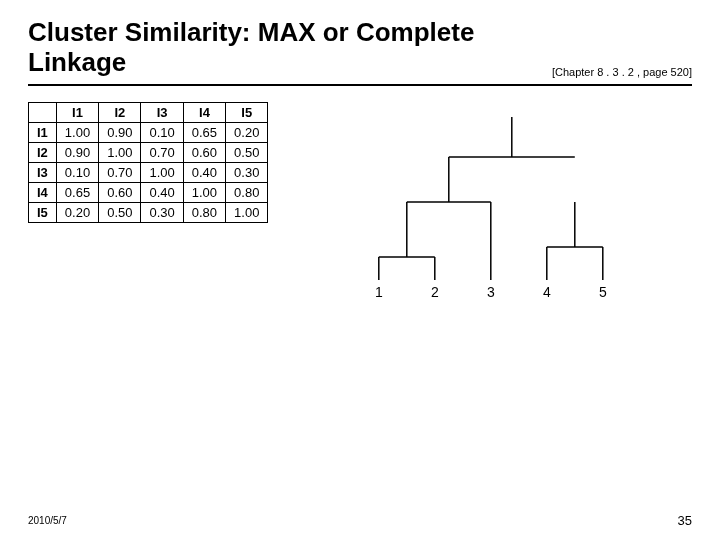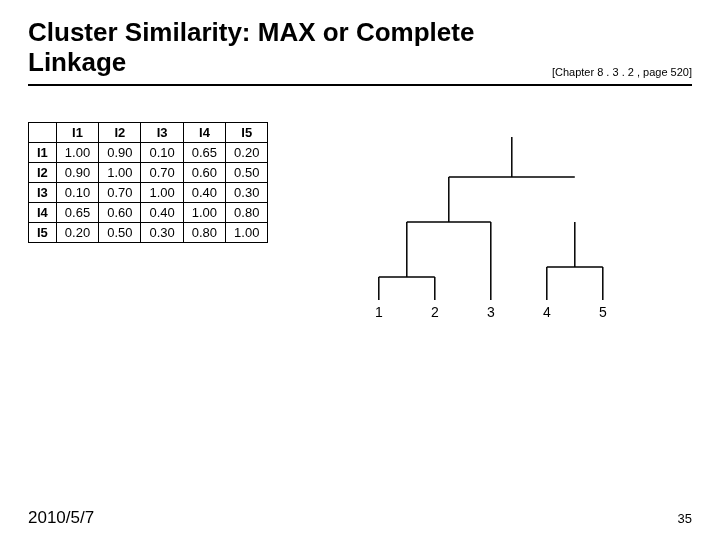--- a/index.html
+++ b/index.html
@@ -89,21 +89,21 @@
 
     .sub-text {
       font-size: 18px;
       color: #000;
       line-height: 1.3;
     }
 
     .content-area {
       display: flex;
       align-items: flex-start;
-      margin-top: 36px;
+      margin-top: 16px;
       gap: 22px;
     }
 
     
     .matrix-container {
       flex-shrink: 0;
     }
 
     .matrix-table {
       border-collapse: collapse;
@@ -144,21 +144,21 @@
       position: absolute;
       bottom: 12px;
       left: 28px;
       right: 28px;
       display: flex;
       justify-content: space-between;
       align-items: center;
     }
 
     .footer-date {
-      font-size: 17px;
+      font-size: 10px;
       color: #000;
     }
 
     .footer-page {
       font-size: 13px;
       color: #000;
     }
   </style>
 </head>
 <body>

